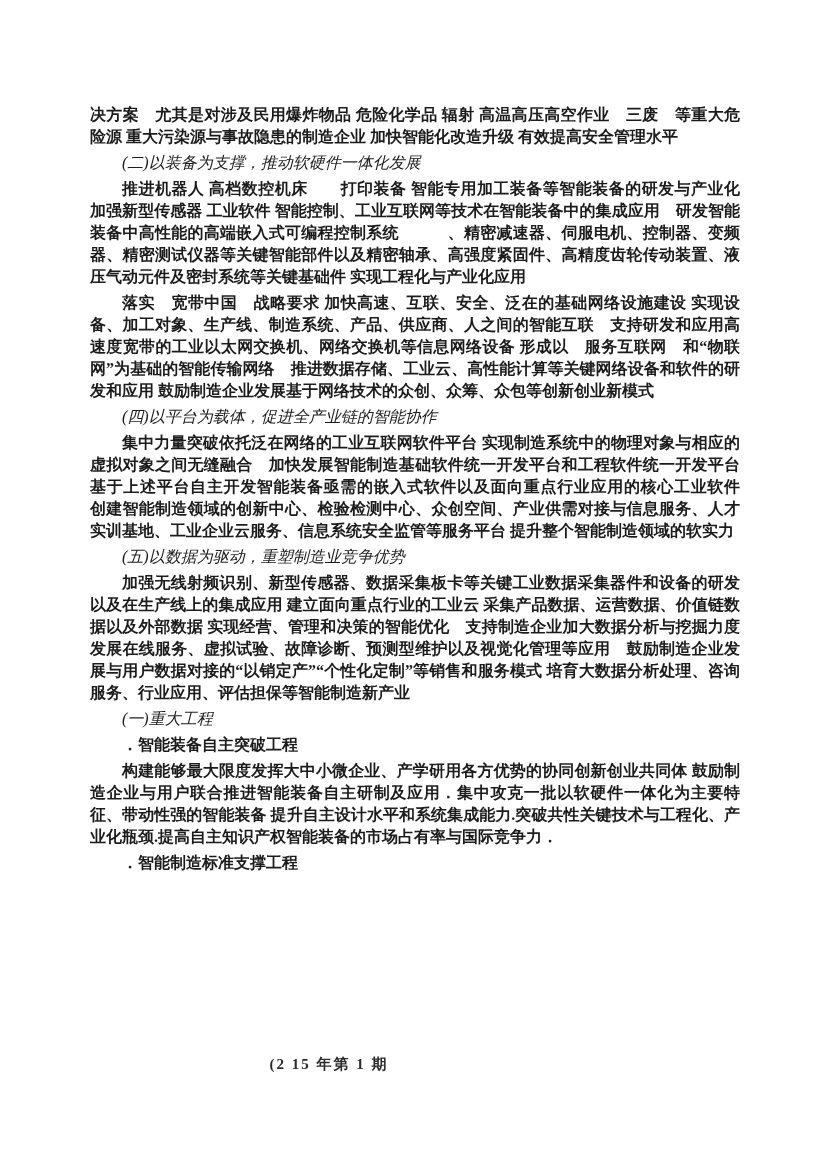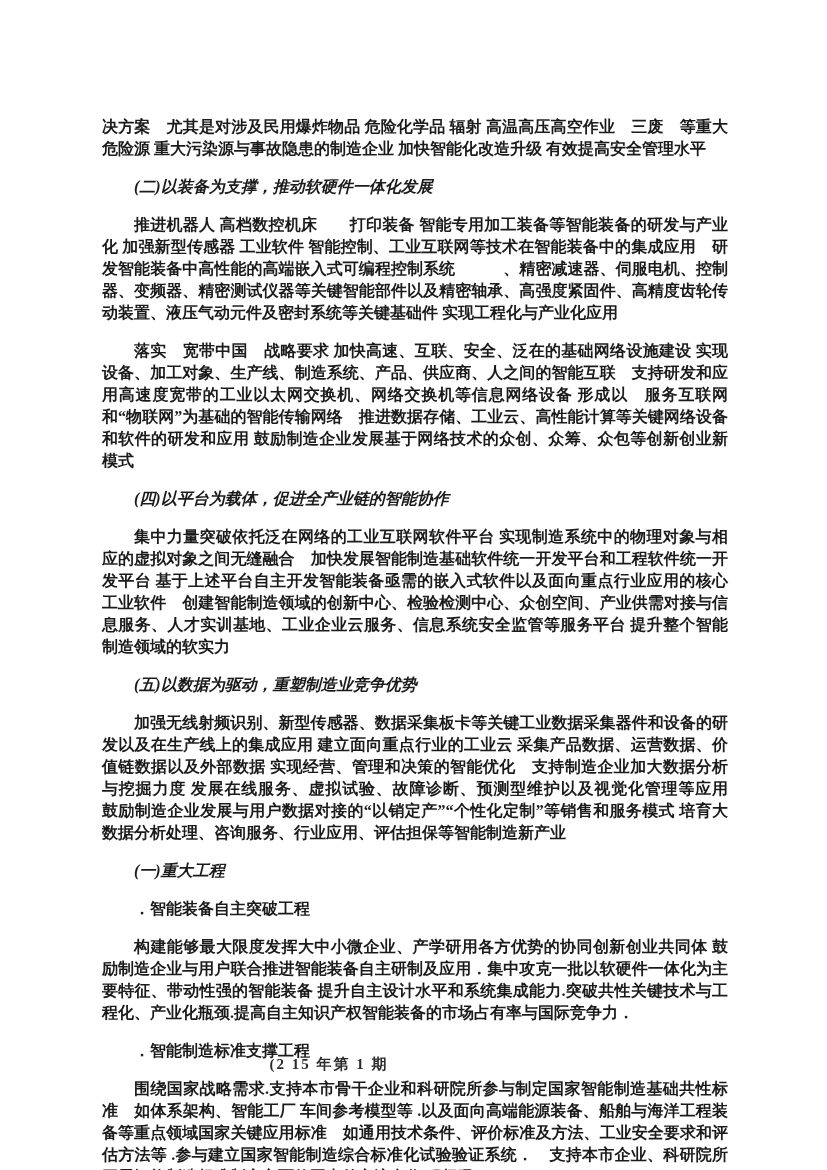--- a/index.html
+++ b/index.html
@@ -21,32 +21,32 @@
     top: 100px;
     width: 658px;
     font-size: 16px;
     line-height: 22px;
     text-align: justify;
     font-weight: bold;
     color: #1b1b1b;
     letter-spacing: 0px;
   }
   .body-text p {
-    margin: 16px;
+    margin: 4px;
     padding: 0;
   }
   .para {
     text-indent: 2em;
   }
   .cont {
     text-indent: 0;
   }
   .h-italic {
     font-style: italic;
-    font-weight: 700;
+    font-weight: 400;
     text-indent: 2em;
   }
   .h-bold {
     text-indent: 2em;
   }
   .h-proj {
     text-indent: 2em;
   }
   .h-proj-noDot {
     text-indent: 2.9em;
@@ -74,16 +74,15 @@
     <p class="para">推进机器人 高档数控机床　　打印装备 智能专用加工装备等智能装备的研发与产业化 加强新型传感器 工业软件 智能控制、工业互联网等技术在智能装备中的集成应用　研发智能装备中高性能的高端嵌入式可编程控制系统　　　、精密减速器、伺服电机、控制器、变频器、精密测试仪器等关键智能部件以及精密轴承、高强度紧固件、高精度齿轮传动装置、液压气动元件及密封系统等关键基础件 实现工程化与产业化应用</p>
     <p class="para">落实　宽带中国　战略要求 加快高速、互联、安全、泛在的基础网络设施建设 实现设备、加工对象、生产线、制造系统、产品、供应商、人之间的智能互联　支持研发和应用高速度宽带的工业以太网交换机、网络交换机等信息网络设备 形成以　服务互联网　和“物联网”为基础的智能传输网络　推进数据存储、工业云、高性能计算等关键网络设备和软件的研发和应用 鼓励制造企业发展基于网络技术的众创、众筹、众包等创新创业新模式</p>
     <p class="h-italic">(四)以平台为载体，促进全产业链的智能协作</p>
     <p class="para">集中力量突破依托泛在网络的工业互联网软件平台 实现制造系统中的物理对象与相应的虚拟对象之间无缝融合　加快发展智能制造基础软件统一开发平台和工程软件统一开发平台 基于上述平台自主开发智能装备亟需的嵌入式软件以及面向重点行业应用的核心工业软件　创建智能制造领域的创新中心、检验检测中心、众创空间、产业供需对接与信息服务、人才实训基地、工业企业云服务、信息系统安全监管等服务平台 提升整个智能制造领域的软实力</p>
     <p class="h-italic">(五)以数据为驱动，重塑制造业竞争优势</p>
     <p class="para">加强无线射频识别、新型传感器、数据采集板卡等关键工业数据采集器件和设备的研发以及在生产线上的集成应用 建立面向重点行业的工业云 采集产品数据、运营数据、价值链数据以及外部数据 实现经营、管理和决策的智能优化　支持制造企业加大数据分析与挖掘力度 发展在线服务、虚拟试验、故障诊断、预测型维护以及视觉化管理等应用　鼓励制造企业发展与用户数据对接的“以销定产”“个性化定制”等销售和服务模式 培育大数据分析处理、咨询服务、行业应用、评估担保等智能制造新产业</p>
     <p class="h-italic">(一)重大工程</p>
     <p class="h-proj">．智能装备自主突破工程</p>
     <p class="para">构建能够最大限度发挥大中小微企业、产学研用各方优势的协同创新创业共同体 鼓励制造企业与用户联合推进智能装备自主研制及应用．集中攻克一批以软硬件一体化为主要特征、带动性强的智能装备 提升自主设计水平和系统集成能力.突破共性关键技术与工程化、产业化瓶颈.提高自主知识产权智能装备的市场占有率与国际竞争力．</p>
     <p class="h-proj">．智能制造标准支撑工程</p>
-    <p class="para">围绕国家战略需求.支持本市骨干企业和科研院所参与制定国家智能制造基础共性标准　如体系架构、智能工厂 车间参考模型等 .以及面向高端能源装备、船舶与海洋工程装备等重点领域国家关键应用标准　如通用技术条件、评价标准及方法、工业安全要求和评估方法等 .参与建立国家智能制造综合标准化试验验证系统．　支持本市企业、科研院所开展智能制造标准制定方面的国内外交流合作.积极吸</p>
   </div>
   <div class="footer">(2 15 年第 1 期</div>
 </div>
 
 </body></html>

